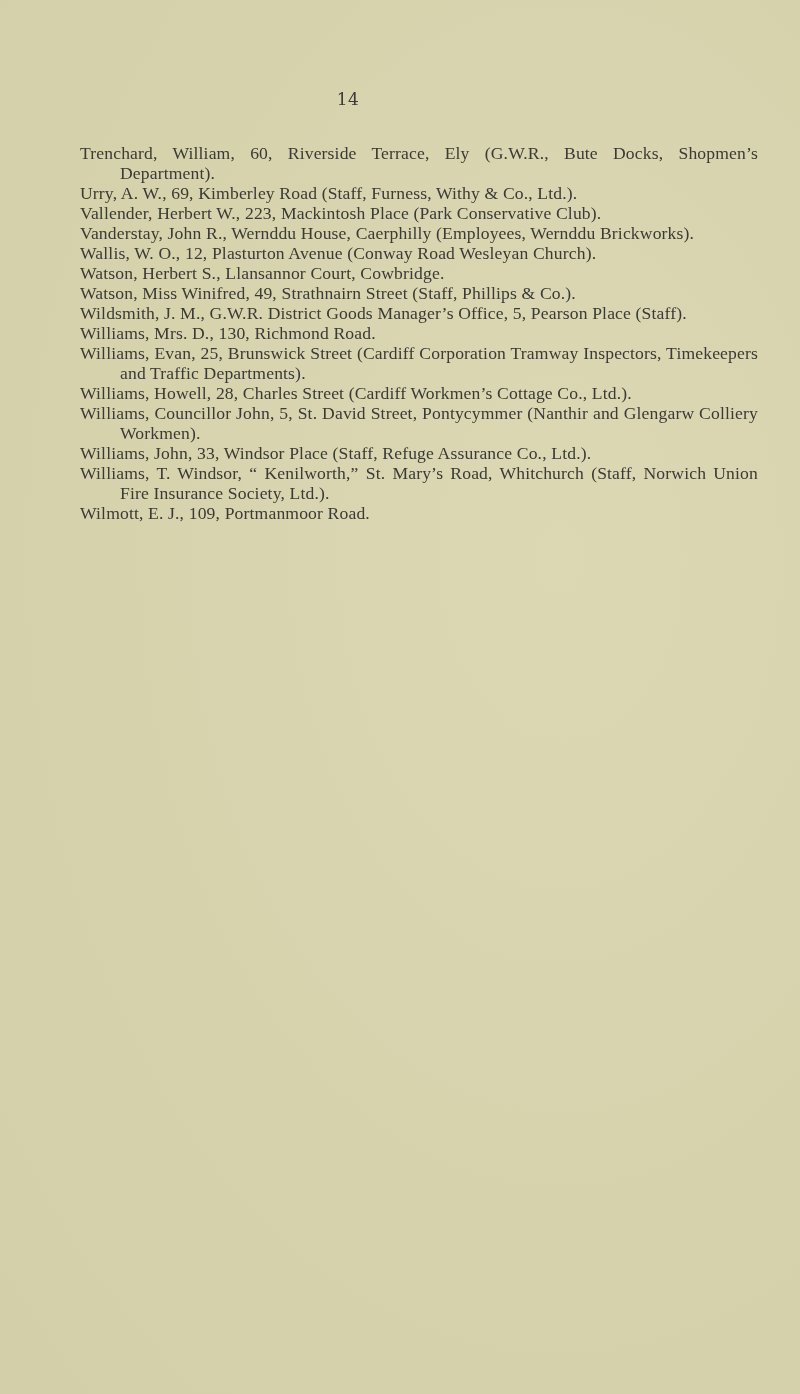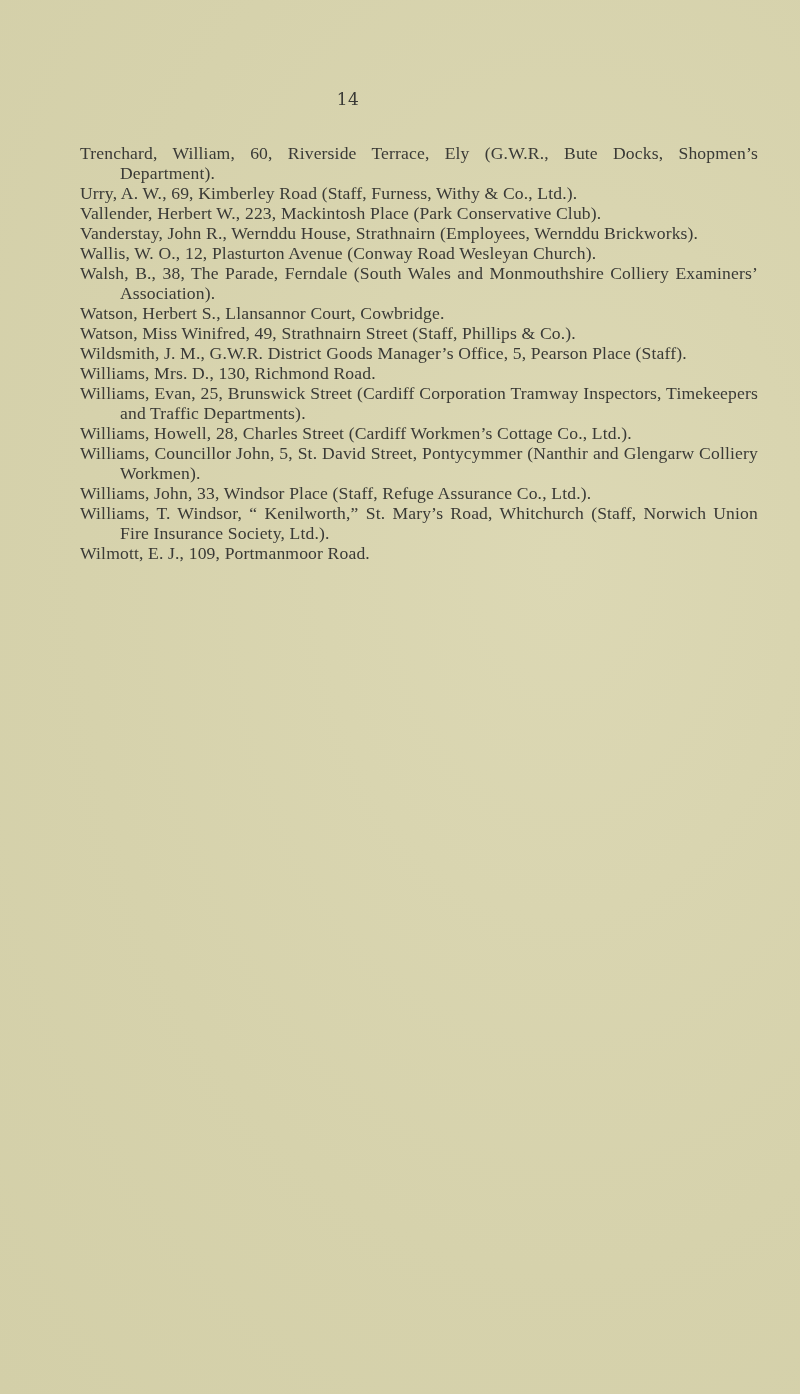--- a/index.html
+++ b/index.html
@@ -48,23 +48,22 @@
   </style>
 </head>
 <body>
 
 <div class="page-number">14</div>
 
 <ul class="entries">
   <li class="entry">Trenchard, William, 60, Riverside Terrace, Ely (G.W.R., Bute Docks, Shopmen’s Department).</li>
   <li class="entry">Urry, A. W., 69, Kimberley Road (Staff, Furness, Withy &amp; Co., Ltd.).</li>
   <li class="entry">Vallender, Herbert W., 223, Mackintosh Place (Park Conservative Club).</li>
-  <li class="entry">Vanderstay, John R., Wernddu House, Strathnairn (Employees, Wernddu Brickworks).</li>
+  <li class="entry">Vanderstay, John R., Wernddu House, Caerphilly (Employees, Wernddu Brickworks).</li>
   <li class="entry">Wallis, W. O., 12, Plasturton Avenue (Conway Road Wesleyan Church).</li>
-  <li class="entry">Walsh, B., 38, The Parade, Ferndale (South Wales and Monmouthshire Colliery Examiners’ Association).</li>
   <li class="entry">Watson, Herbert S., Llansannor Court, Cowbridge.</li>
   <li class="entry">Watson, Miss Winifred, 49, Strathnairn Street (Staff, Phillips &amp; Co.).</li>
   <li class="entry">Wildsmith, J. M., G.W.R. District Goods Manager’s Office, 5, Pearson Place (Staff).</li>
   <li class="entry">Williams, Mrs. D., 130, Richmond Road.</li>
   <li class="entry">Williams, Evan, 25, Brunswick Street (Cardiff Corporation Tramway Inspectors, Timekeepers and Traffic Departments).</li>
   <li class="entry">Williams, Howell, 28, Charles Street (Cardiff Workmen’s Cottage Co., Ltd.).</li>
   <li class="entry">Williams, Councillor John, 5, St. David Street, Pontycymmer (Nanthir and Glengarw Colliery Workmen).</li>
   <li class="entry">Williams, John, 33, Windsor Place (Staff, Refuge Assurance Co., Ltd.).</li>
   <li class="entry">Williams, T. Windsor, “ Kenilworth,” St. Mary’s Road, Whitchurch (Staff, Norwich Union Fire Insurance Society, Ltd.).</li>
   <li class="entry">Wilmott, E. J., 109, Portmanmoor Road.</li>

